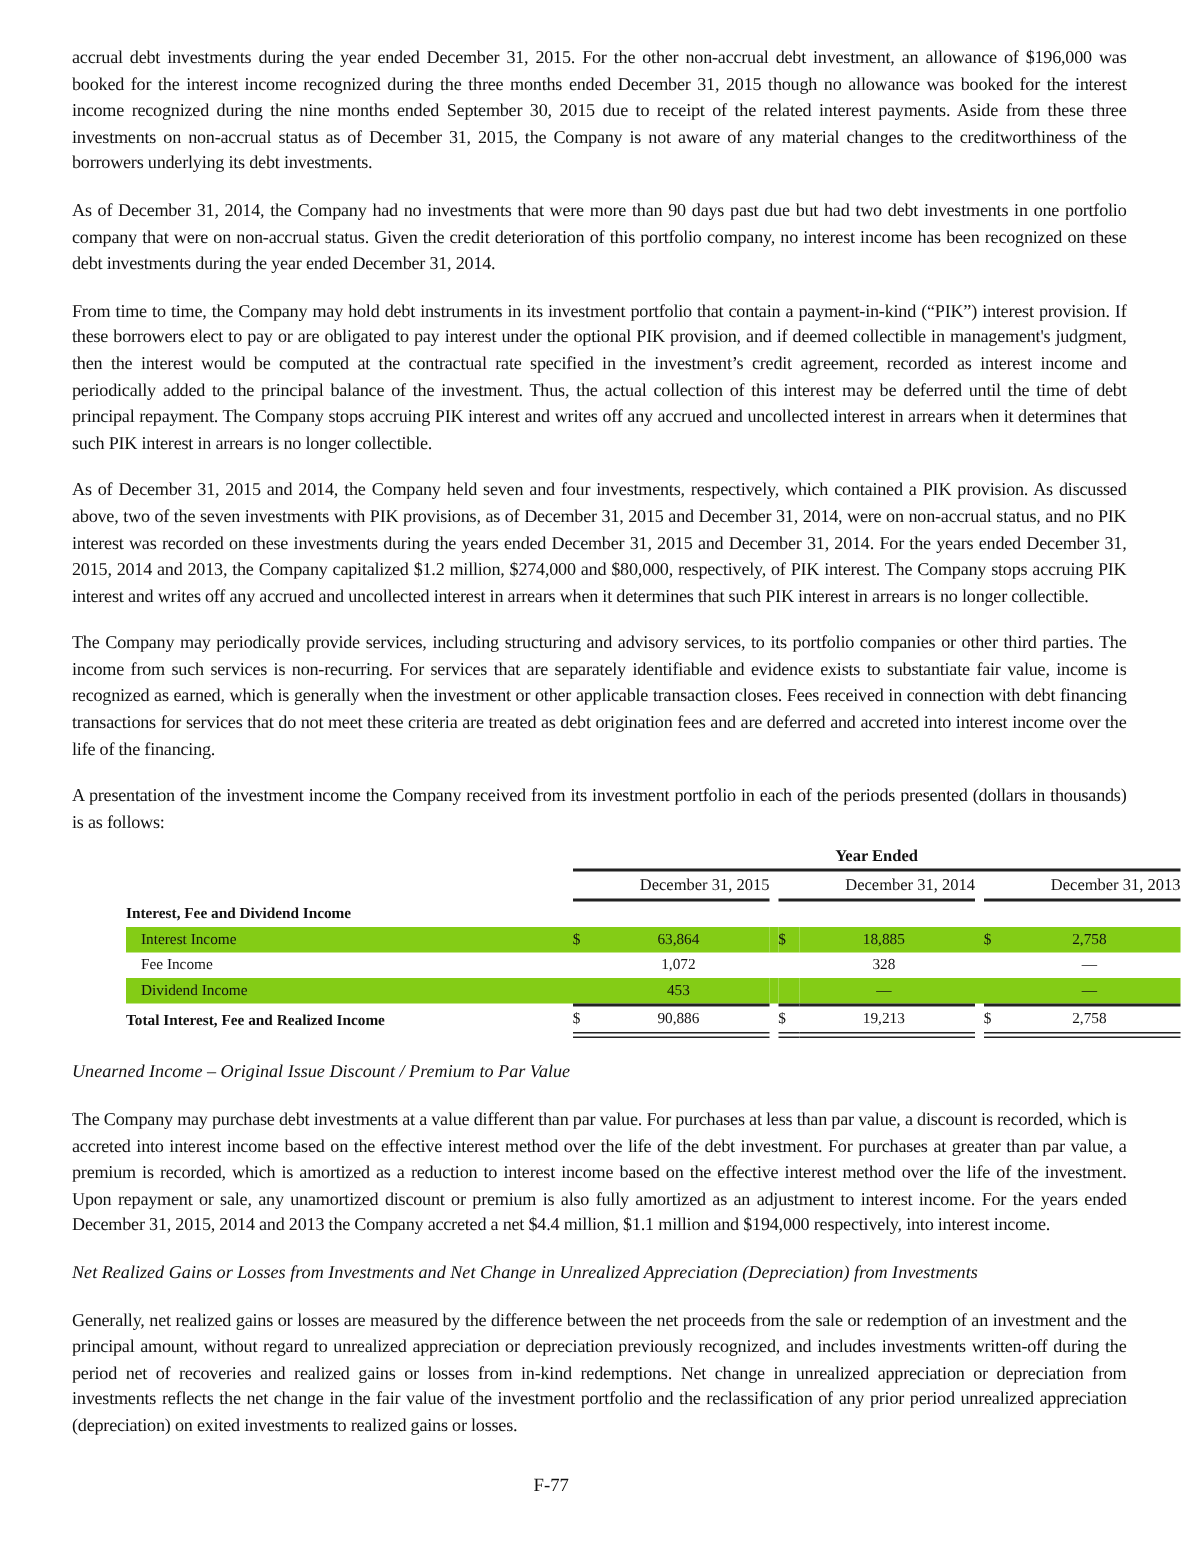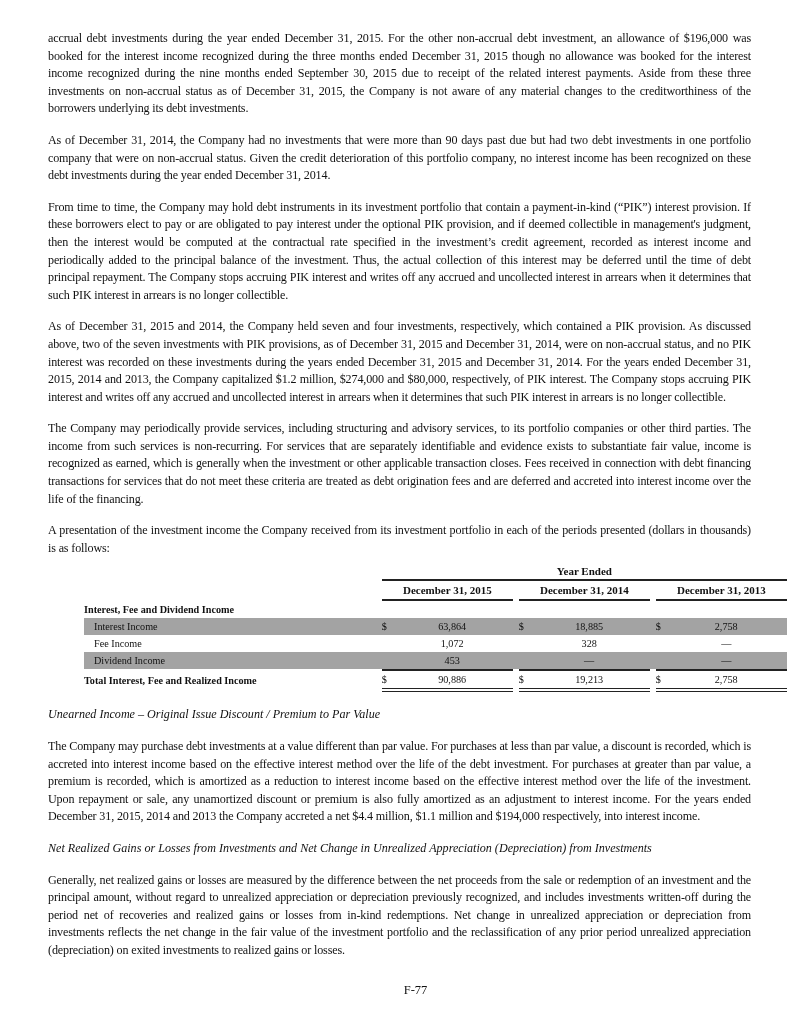--- a/index.html
+++ b/index.html
@@ -20,27 +20,27 @@
   }
   
   .tbl-wrap { margin: 6px 0 14px 0; }
   table.fin { border-collapse: separate; border-spacing: 0; width: 703px; font-size: 10.2px; margin-left: 36px; }
   table.fin td { padding: 0; height: 17px; vertical-align: middle; }
   .col-label { width: 296px; }
   .col-cur { width: 14px; }
   .col-val { width: 116px; text-align: center; padding-right: 4px !important; }
   .gap { width: 6px; }
   .yr-ended { text-align: center; font-weight: bold; font-size: 11px; border-bottom: 2px solid #222; height: 16px !important; }
-  .dec-head { text-align: center; font-weight: bold; font-size: 11px; border-bottom: 2px solid #222; height: 18px !important; }
+  .dec-head { text-align: right; font-weight: normal; font-size: 11px; border-bottom: 2px solid #222; height: 18px !important; }
   .sec-label { font-weight: bold; font-size: 10.2px; }
-  tr.shade td.sh { background: #a3a3a3; }
+  tr.shade td.sh { background: #84cc16; }
   .indent { padding-left: 10px !important; }
   .total-label { font-weight: bold; }
   tr.total td.tv { border-top: 2px solid #222; border-bottom: 4px double #222; }
-  .page-number { position: absolute; top: 983px; left: 0; width: 735px; text-align: center; font-size: 12.5px; padding-left: 48px; }
+  .page-number { position: absolute; top: 983px; left: 0; width: 735px; text-align: center; font-size: 12.5px; }
 </style>
 </head>
 <body>
 
 <div class="page">
   <p class="para">accrual debt investments during the year ended December 31, 2015. For the other non-accrual debt investment, an allowance of $196,000 was booked for the interest income recognized during the three months ended December 31, 2015 though no allowance was booked for the interest income recognized during the nine months ended September 30, 2015 due to receipt of the related interest payments. Aside from these three investments on non-accrual status as of December 31, 2015, the Company is not aware of any material changes to the creditworthiness of the borrowers underlying its debt investments.</p>
   <p class="para">As of December 31, 2014, the Company had no investments that were more than 90 days past due but had two debt investments in one portfolio company that were on non-accrual status. Given the credit deterioration of this portfolio company, no interest income has been recognized on these debt investments during the year ended December 31, 2014.</p>
   <p class="para">From time to time, the Company may hold debt instruments in its investment portfolio that contain a payment-in-kind (“PIK”) interest provision. If these borrowers elect to pay or are obligated to pay interest under the optional PIK provision, and if deemed collectible in management's judgment, then the interest would be computed at the contractual rate specified in the investment’s credit agreement, recorded as interest income and periodically added to the principal balance of the investment. Thus, the actual collection of this interest may be deferred until the time of debt principal repayment. The Company stops accruing PIK interest and writes off any accrued and uncollected interest in arrears when it determines that such PIK interest in arrears is no longer collectible.</p>
   <p class="para">As of December 31, 2015 and 2014, the Company held seven and four investments, respectively, which contained a PIK provision. As discussed above, two of the seven investments with PIK provisions, as of December 31, 2015 and December 31, 2014, were on non-accrual status, and no PIK interest was recorded on these investments during the years ended December 31, 2015 and December 31, 2014. For the years ended December 31, 2015, 2014 and 2013, the Company capitalized $1.2 million, $274,000 and $80,000, respectively, of PIK interest. The Company stops accruing PIK interest and writes off any accrued and uncollected interest in arrears when it determines that such PIK interest in arrears is no longer collectible.</p>
   <p class="para">The Company may periodically provide services, including structuring and advisory services, to its portfolio companies or other third parties. The income from such services is non-recurring. For services that are separately identifiable and evidence exists to substantiate fair value, income is recognized as earned, which is generally when the investment or other applicable transaction closes. Fees received in connection with debt financing transactions for services that do not meet these criteria are treated as debt origination fees and are deferred and accreted into interest income over the life of the financing.</p>

